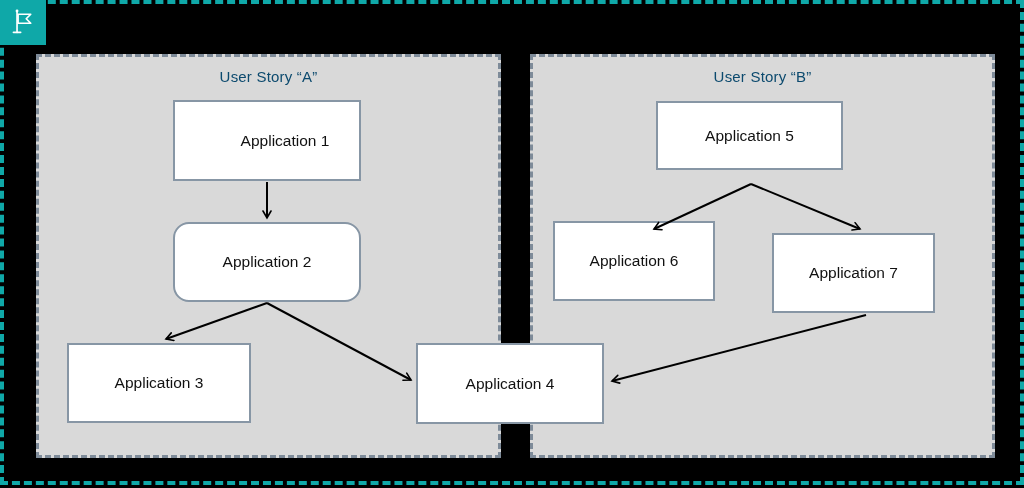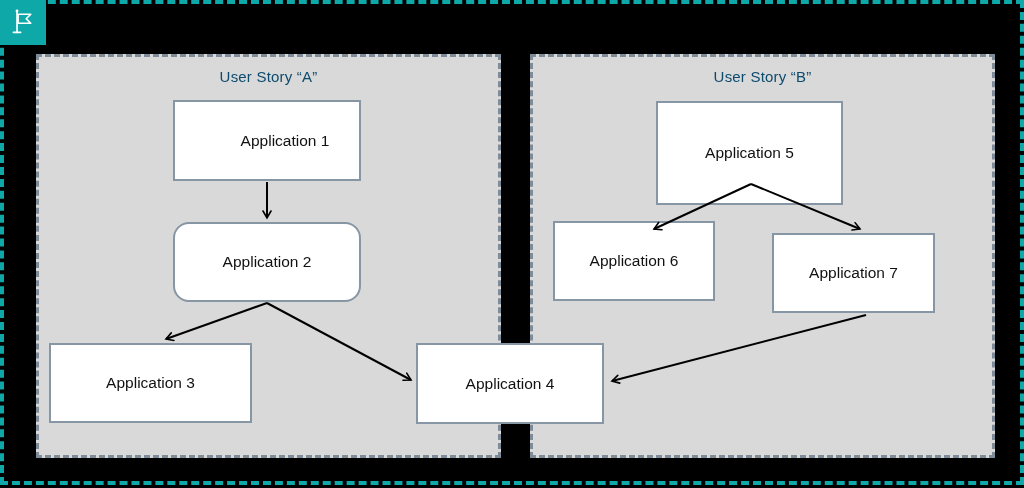--- a/index.html
+++ b/index.html
@@ -43,23 +43,23 @@
     position: absolute;
     background: #FFFFFF;
     border: 2px solid #8796A5;
     box-sizing: border-box;
     display: flex; align-items: center; justify-content: center;
     font-size: 15.5px;
     color: #111;
   }
   #node-app1 { left: 173px; top: 100px; width: 188px; height: 81px; padding-left: 36px; }
   #node-app2 { left: 173px; top: 222px; width: 188px; height: 80px; border-radius: 16px; }
-  #node-app3 { left: 49px;  top: 343px; width: 203px; height: 80px; }
+  #node-app3 { left: 67px;  top: 343px; width: 184px; height: 80px; }
   #node-app4 { left: 416px; top: 343px; width: 188px; height: 81px; }
-  #node-app5 { left: 656px; top: 101px; width: 187px; height: 104px; }
+  #node-app5 { left: 656px; top: 101px; width: 187px; height: 69px; }
   #node-app6 { left: 553px; top: 221px; width: 162px; height: 80px; }
   #node-app7 { left: 772px; top: 233px; width: 163px; height: 80px; }
   .edges-overlay {
     position: absolute;
     left: 0; top: 0;
     width: 1024px; height: 488px;
     pointer-events: none;
   }
 </style>
 </head>

